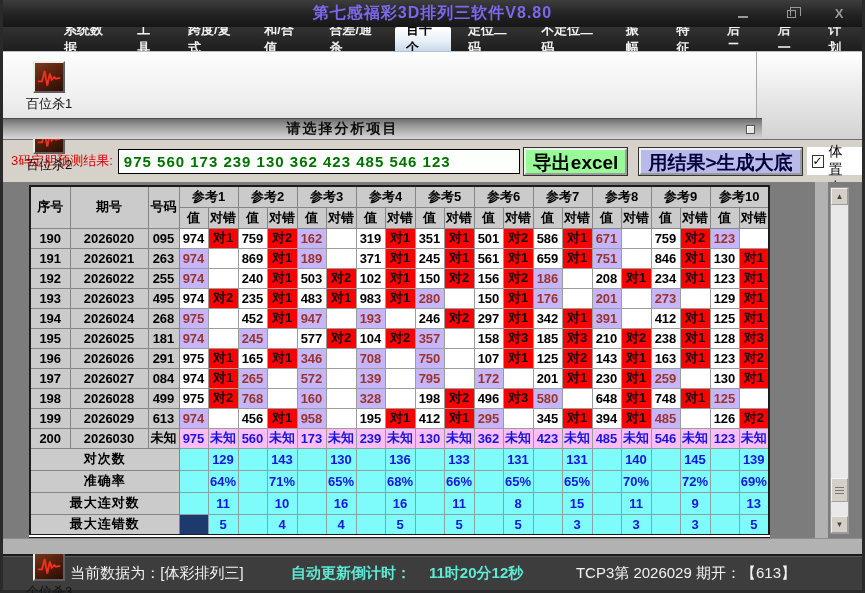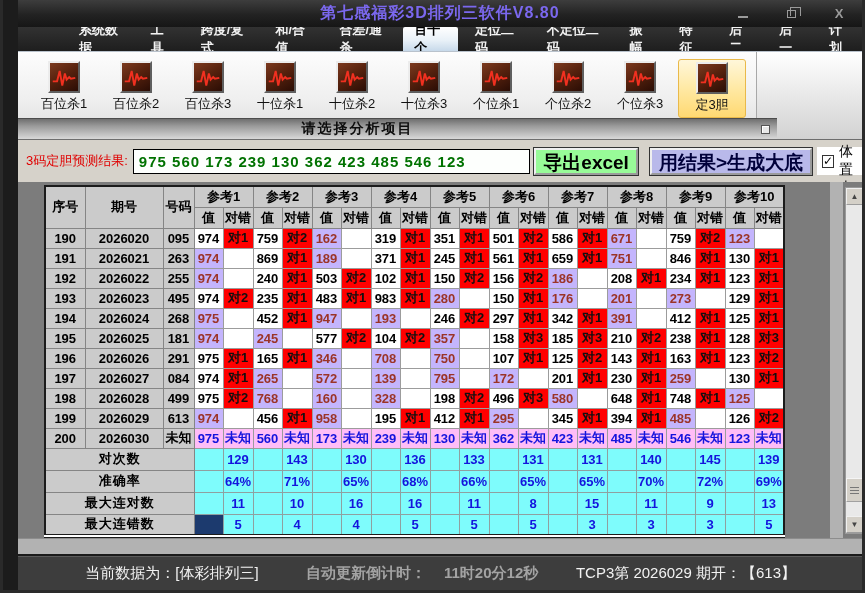--- a/index.html
+++ b/index.html
@@ -1,37 +1,37 @@
 <!DOCTYPE html>
 <html><head>
 <meta charset="utf-8">
 <style>
   * { margin:0; padding:0; box-sizing:border-box; }
   html,body { width:865px; height:593px; overflow:hidden; }
   body { font-family:"Liberation Sans","DejaVu Sans",sans-serif; background:#1c1c1c; position:relative; }
-  .window { position:absolute; inset:0; border-left:3px solid #2a2a2a; border-right:3px solid #2a2a2a; border-bottom:3px solid #2a2a2a; display:flex; flex-direction:column;padding-left:15px; }
+  .window { position:absolute; inset:0; border-left:3px solid #2a2a2a; border-right:3px solid #2a2a2a; border-bottom:3px solid #2a2a2a; display:flex; flex-direction:column; }
 
   
   .titlebar { height:27px; background:linear-gradient(180deg,#3d3d3d 0%,#222 55%,#161616 100%); display:flex; align-items:center; position:relative; flex:none; }
   .title-text { width:100%; text-align:center; color:#7b68ee; font-weight:bold; font-size:16px; letter-spacing:1px; }
   .win-controls { position:absolute; right:12px; top:0; height:27px; display:flex; align-items:center; gap:26px; }
   .wc { width:22px; height:18px; display:flex; align-items:center; justify-content:center; color:#9a9a9a; cursor:default; }
   .glyph-min { width:10px; border-bottom:2px solid #9a9a9a; height:8px; }
   .glyph-restore { width:9px; height:8px; border:1px solid #9a9a9a; position:relative; }
   .glyph-restore::before { content:""; position:absolute; left:2px; top:-4px; width:9px; height:8px; border:1px solid #9a9a9a; border-bottom:none; }
   .glyph-close { font-weight:bold; font-size:13px; color:#9a9a9a; }
 
   
   .menubar { height:24px; background:linear-gradient(180deg,#323232,#1e1e1e); display:flex; align-items:stretch; padding-left:50px; gap:6px; flex:none; }
   .menu-item { color:#f2f2f2; font-size:13px; font-weight:600; padding:0 11px; display:flex; align-items:center; cursor:default; }
   .menu-item.selected { background:linear-gradient(180deg,#ffffff 0%,#e9f1f8 55%,#c7d9ea 100%); color:#000; border-radius:2px 2px 0 0; }
 
   
   .toolbar { height:89px; position:relative; background:linear-gradient(180deg,#fdfdfd 0%,#efefef 55%,#dcdcdc 100%); border-top:1px solid #b9c2cc; border-bottom:2px solid #6e6e6e; flex:none; }
-  .tool-row { height:66px; display:flex; align-items:flex-start; padding:7px 0 0 12px; gap:4px; }
+  .tool-row { height:66px; display:flex; align-items:flex-start; padding:7px 0 0 12px; gap:4px;flex-direction:column; }
   .tool-btn { width:68px; display:flex; flex-direction:column; align-items:center; gap:2px; padding:2px 0 3px; cursor:default; }
   .tool-btn.selected { background:linear-gradient(180deg,#fff7da,#ffe9a4 50%,#ffd972); border:1px solid #e9b94a; border-radius:3px; }
   .ecg-icon { width:32px; height:32px; border:2px solid; border-color:#ececec #5f5f5f #5f5f5f #ececec; background:linear-gradient(150deg,#7c3a1f 0%,#57220e 45%,#2a0d05 100%); display:flex; align-items:center; justify-content:center; }
   .tool-label { font-size:13px; color:#111; white-space:nowrap; }
   .toolbar-end { position:absolute; right:0; top:0; width:106px; height:87px; background:linear-gradient(180deg,#ffffff,#d2d2d2); border-left:1px solid #a8a8a8; border-radius:0 0 0 5px; }
   .hint-strip { position:absolute; left:0; top:66px; width:759px; height:21px; background:linear-gradient(180deg,#6f6f6f 0%,#9a9a9a 35%,#d8d8d8 100%); border-top:1px solid #4c4c4c; display:flex; align-items:center; justify-content:center; }
   .hint-text { font-size:14px; font-weight:bold; color:#0d0d0d; letter-spacing:2px; transform:translateX(-40px); }
   .expand-icon { position:absolute; right:7px; bottom:5px; width:9px; height:9px; border:1px solid #555; background:#e8e8e8; box-shadow:inset 1px 1px 0 #fff; }
 
   
@@ -68,21 +68,21 @@
   
   .vscroll { position:absolute; left:827px; top:5px; width:19px; height:347px; background:#e9e9e9; border:1px solid #9a9a9a; display:flex; flex-direction:column; }
   .sb-btn { height:17px; background:#d4d0c8; border:1px outset #f0f0f0; font-size:8px; color:#444; display:flex; align-items:center; justify-content:center; flex:none; }
   .sb-track { flex:1; position:relative; }
   .sb-thumb { position:absolute; left:0; right:0; bottom:14px; height:24px; background:#d4d0c8; border:1px outset #f5f5f5; display:flex; align-items:center; justify-content:center; }
   .sb-grip { width:9px; height:7px; background:repeating-linear-gradient(180deg,#777 0 1px,transparent 1px 3px); }
 
   
   .statusbar { height:36px; background:#3d3d3d; border-top:2px solid #1a1a1a; box-shadow:inset 0 1px 0 #5a5a5a; display:flex; align-items:center; padding:0 28px; flex:none;text-align:center; }
   .st-white { color:#f2f2f2; font-size:15px; white-space:nowrap; }
-  .st-blue { color:#a3a3a3; font-size:15px; font-weight:bold; white-space:nowrap; }
+  .st-blue { color:#5eead4; font-size:15px; font-weight:bold; white-space:nowrap; }
   .st-current { width:252px; }
   .st-count-label { margin-left:8px; }
   .st-count-value { margin-left:18px; }
   .st-draw { margin-left:auto; margin-right:38px; }
 </style>
 </head>
 <body>
 
 <div class="window">
 

